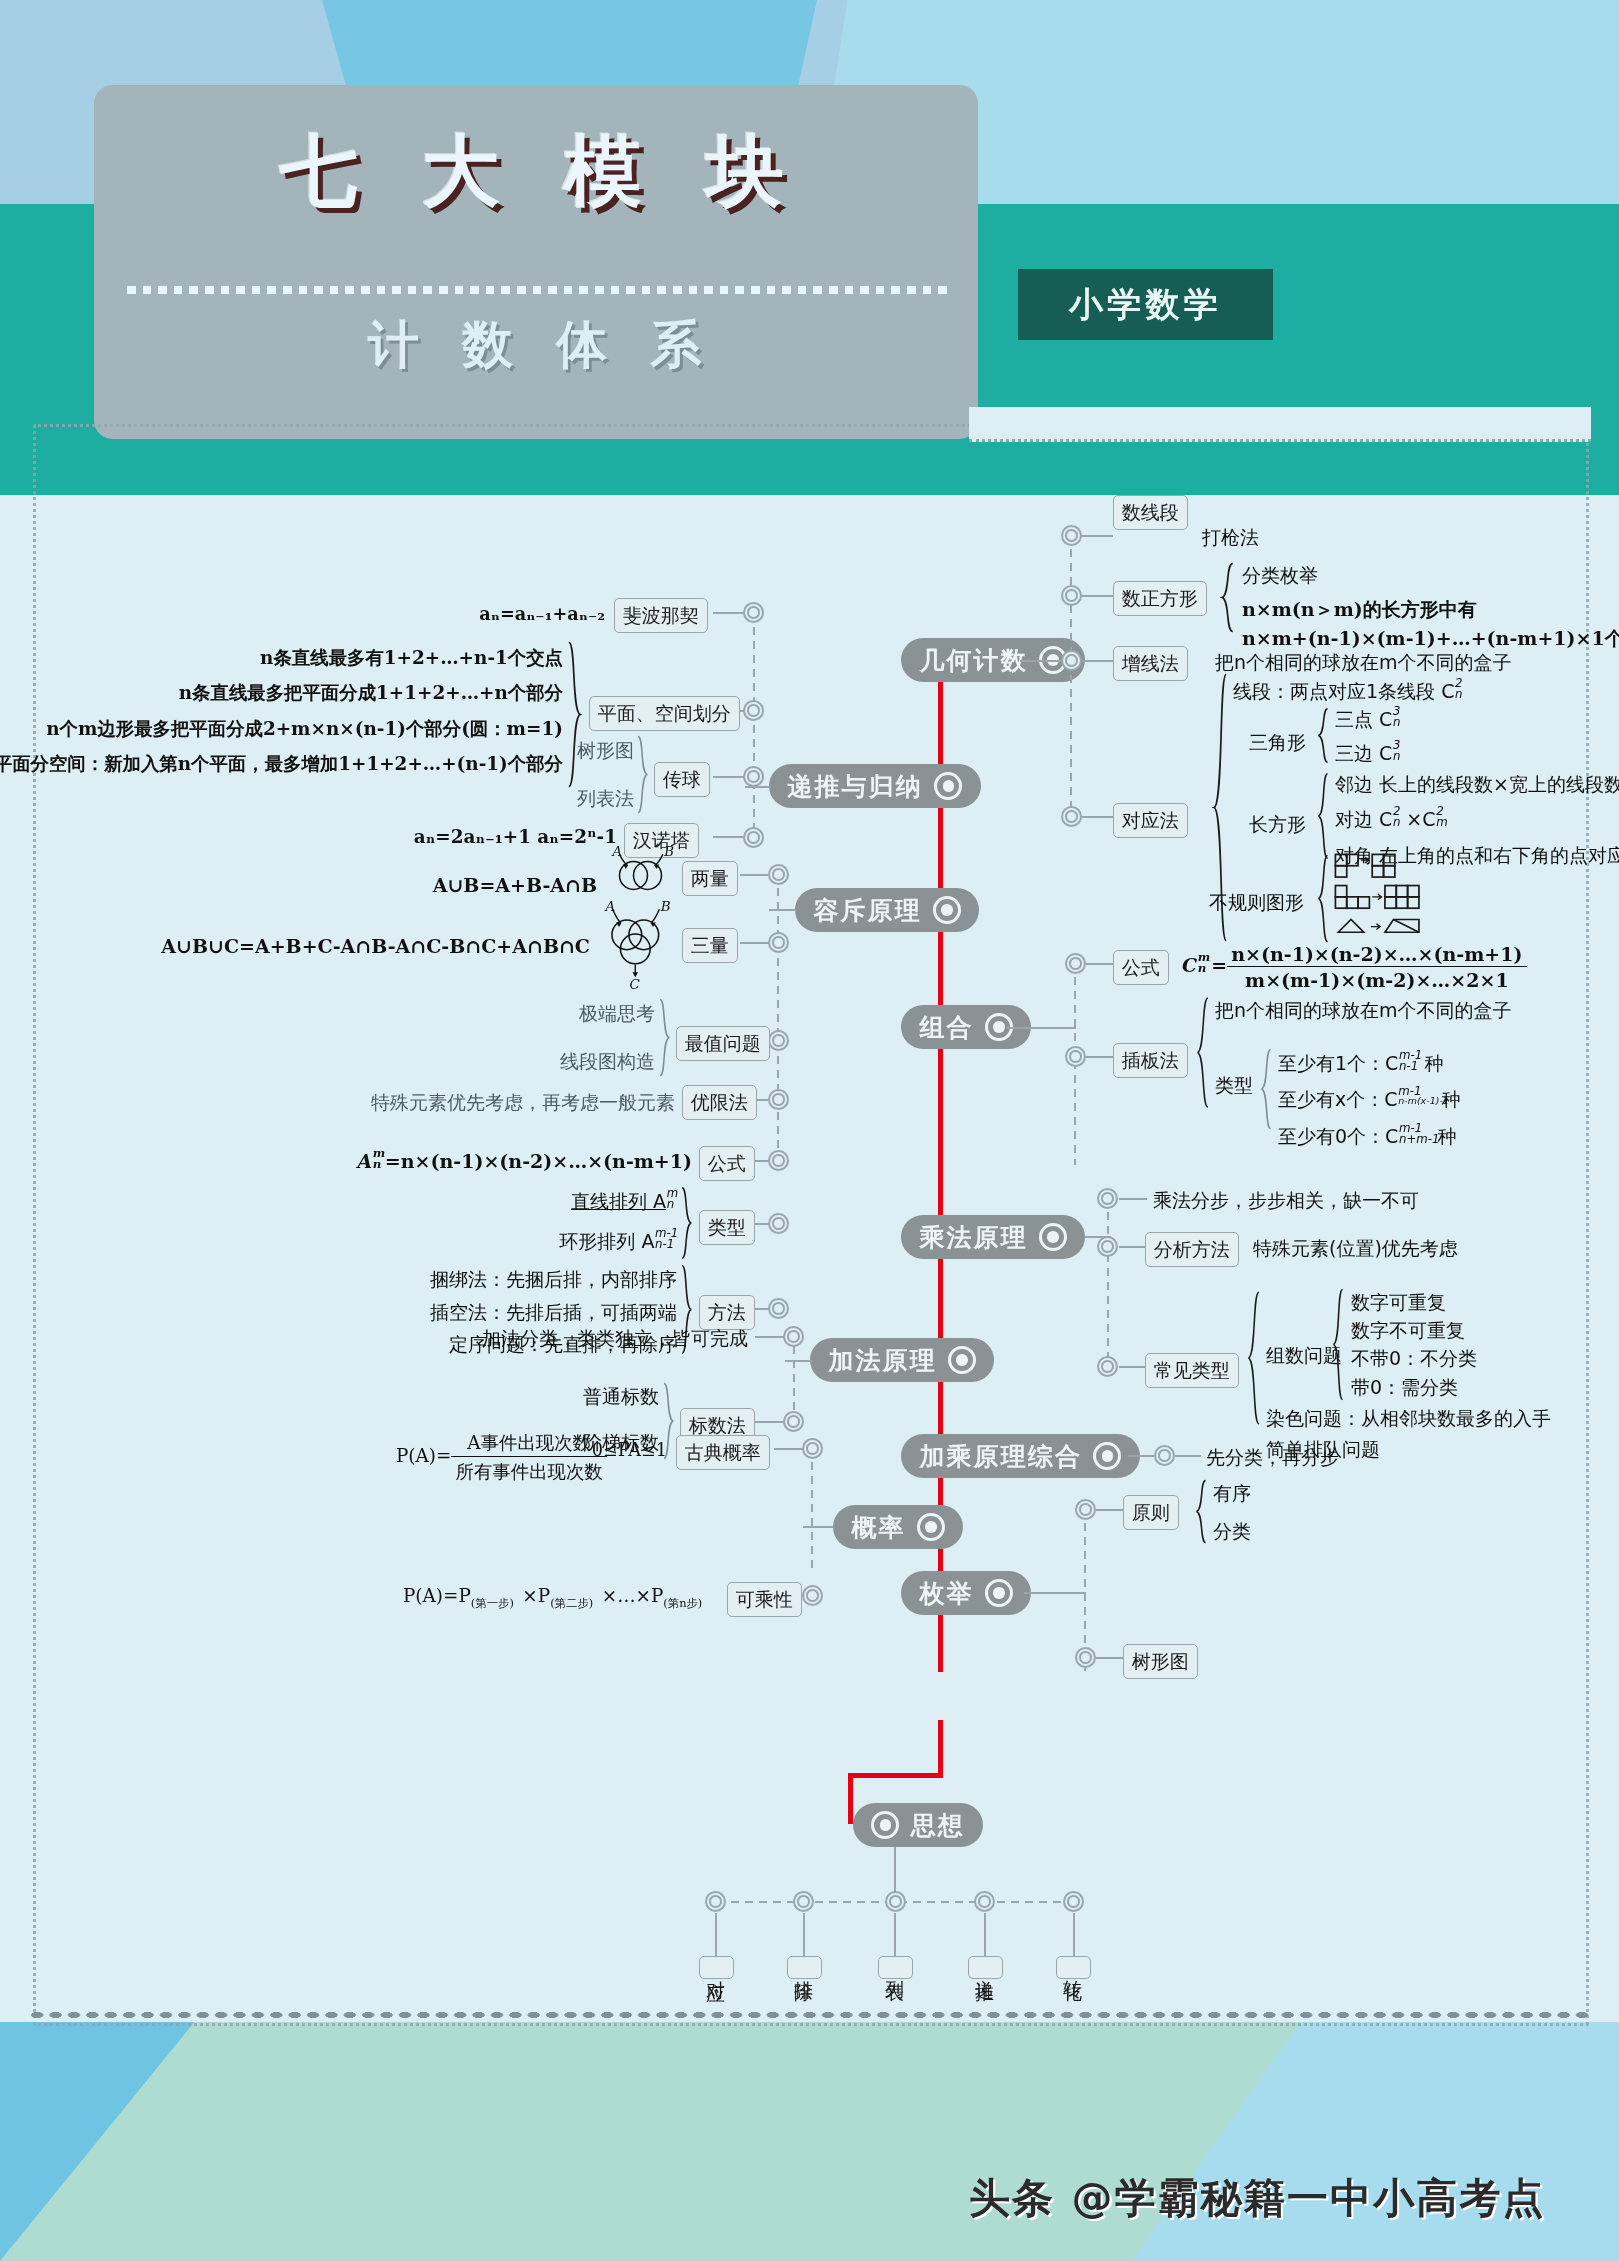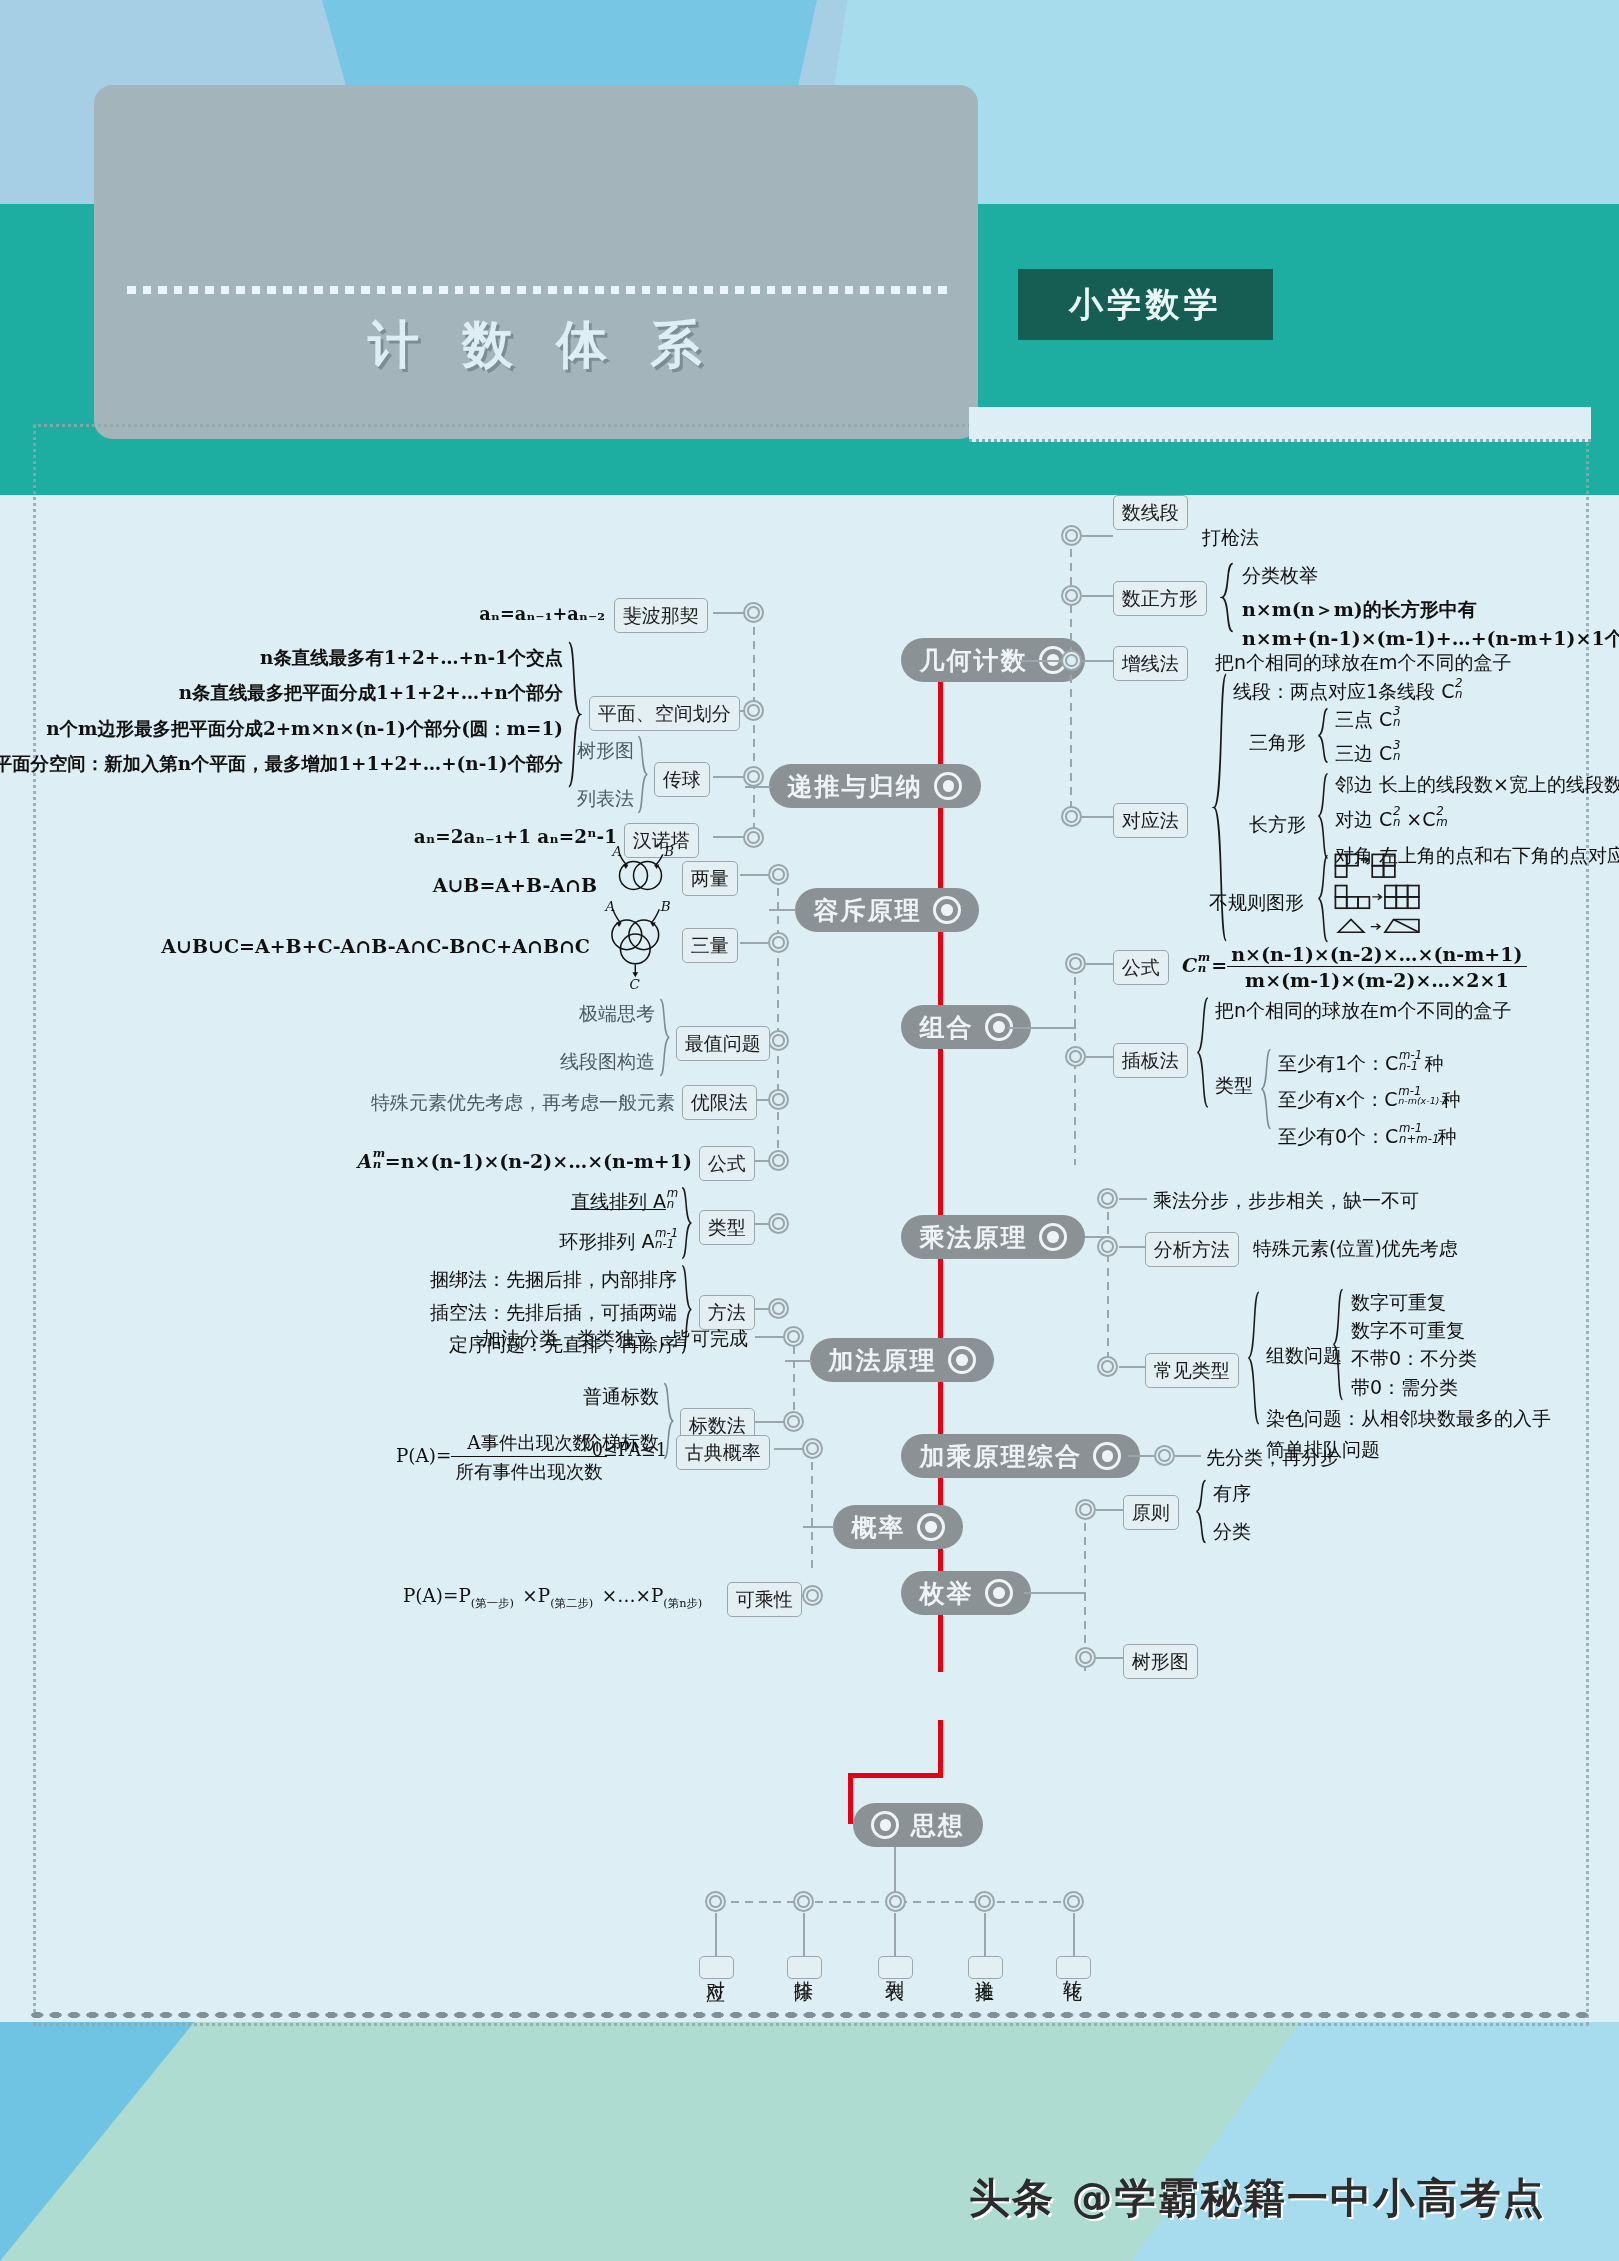--- a/index.html
+++ b/index.html
@@ -169,20 +169,21 @@
   <div class="bg-layer bg-blue-light"></div>
   <div class="bg-layer bg-blue-mid"></div>
   <div class="bg-layer bg-blue-pale"></div>
   <div class="bg-layer bg-teal-band"></div>
   <div class="bg-layer bg-page"></div>
   <div class="bg-layer bg-foot-blue"></div>
   <div class="bg-layer bg-foot-green"></div>
   <div class="bg-layer bg-foot-blue2"></div>
 
   <div class="title-card"></div>
+  <div class="title-main">七 大 模 块</div>
   <div class="title-divider"></div>
   <div class="title-sub">计 数 体 系</div>
   <div class="badge-subject">小学数学</div>
 
   <div class="frame"></div>
   <div class="frame-notch"></div>
 
   <div class="spine" style="left:938px; top:640px; width:5px; height:1032px;"></div>
   <div class="spine" style="left:938px; top:1720px; width:5px; height:58px;"></div>
   <div class="spine" style="left:848px; top:1773px; width:95px; height:5px;"></div>

